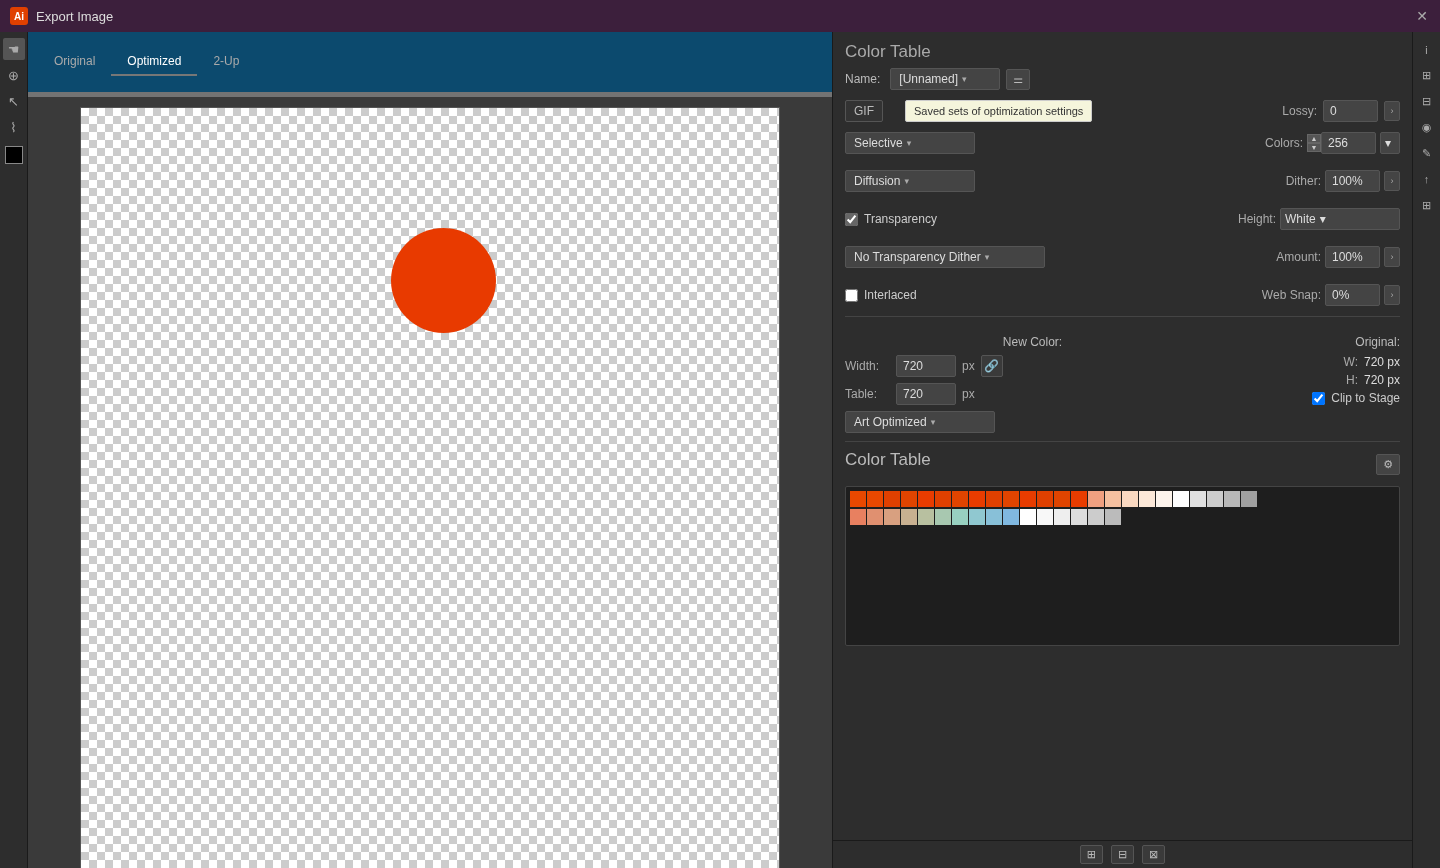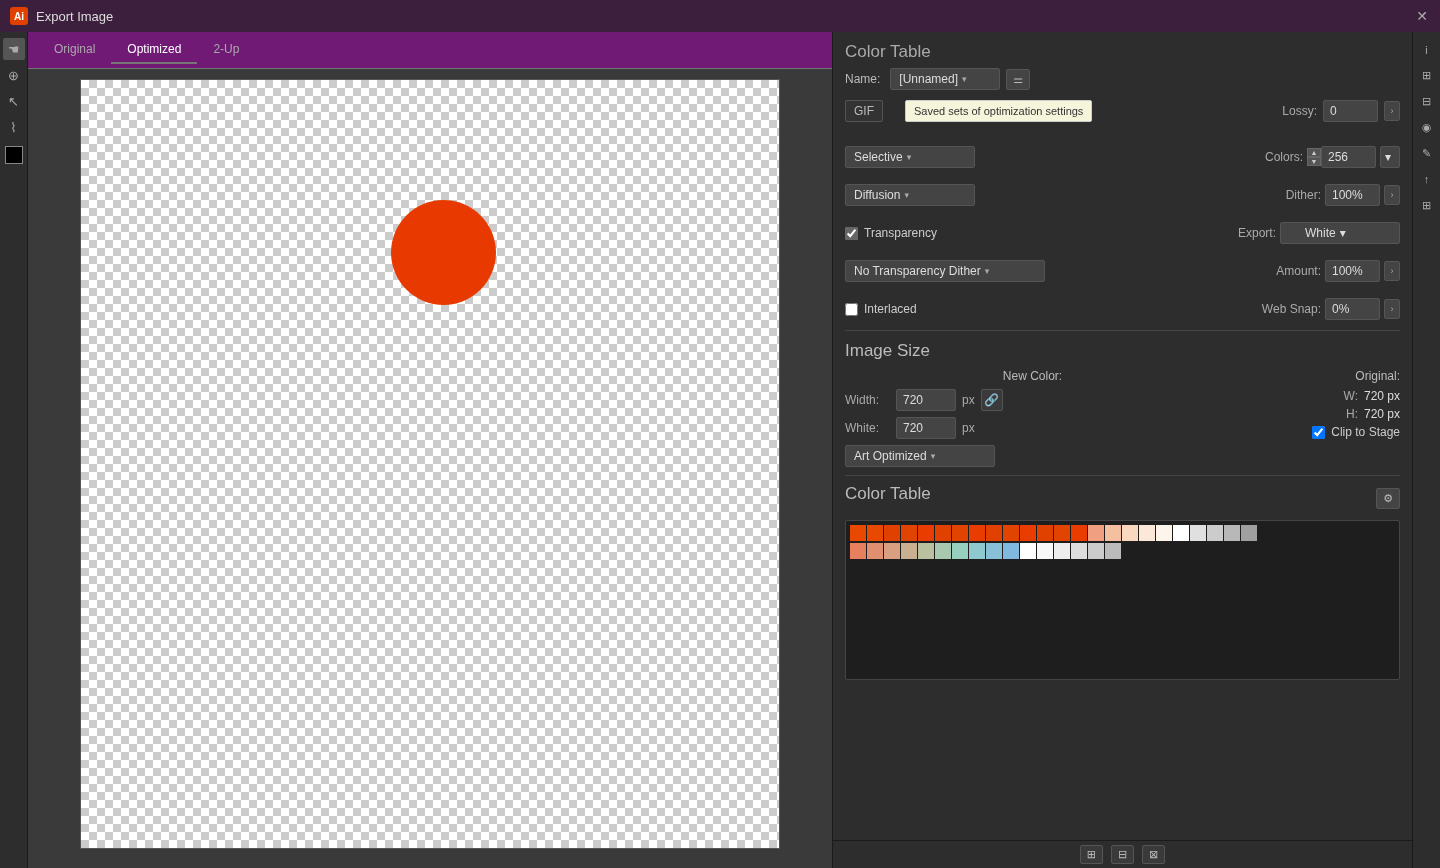--- a/index.html
+++ b/index.html
@@ -72,23 +72,23 @@
     
     .canvas-area {
       flex: 1;
       display: flex;
       flex-direction: column;
       background: #3a3a3a;
     }
 
     .tabs-bar {
       display: flex;
-      background: #701a75;
-      border-bottom: 1px solid #737373;
-      padding: 4px 10px;
+      background: #0c4a6e;
+      border-bottom: 5px solid #737373;
+      padding: 16px 10px;
     }
     .tab {
       padding: 6px 16px;
       cursor: pointer;
       color: #aaa;
       font-size: 12px;
       border-bottom: 2px solid transparent;
     }
     .tab.active {
       color: #fff;
@@ -184,21 +184,21 @@
       padding: 3px 6px;
       cursor: pointer;
       color: #bbb;
       font-size: 11px;
     }
 
     
     .format-row {
       display: flex;
       align-items: flex-start;
-      margin-bottom: 24px;
+      margin-bottom: 10px;
       gap: 20px;
       position: relative;
     }
 
     .format-label {
       color: #bbb;
       font-size: 12px;
       background: #333;
       border: 1px solid #555;
       padding: 3px 8px;
@@ -288,21 +288,21 @@
       width: 16px; height: 20px;
       display: flex; align-items: center; justify-content: center;
       cursor: pointer;
       color: #aaa; font-size: 9px;
     }
 
     .matte-dropdown {
       background: #444;
       border: 1px solid #555;
       border-radius: 2px;
-      padding: 3px 24px;
+      padding: 3px 4px;
       color: #ddd;
       font-size: 12px;
       display: flex;
       align-items: center;
       gap: 4px;
       cursor: pointer;
       min-width: 120px;
     }
 
     .checkbox-row {
@@ -583,21 +583,21 @@
               <span class="field-label">Dither:</span>
               <div class="field-value" style="width:45px;">100%</div>
               <div class="arrow-btn">›</div>
             </div>
           </div>
 
           <div class="checkbox-row">
             <input type="checkbox" id="transparency-cb" checked="" style="">
             <label class="checkbox-label" for="transparency-cb">Transparency</label>
             <div style="margin-left:auto; display:flex; align-items:center; gap:4px;">
-              <span class="field-label">Export:</span>
+              <span class="field-label">Height:</span>
               <div class="matte-dropdown">
                 <span>White</span>
                 <span class="chevron">▾</span>
               </div>
             </div>
           </div>
 
           <div class="dropdown-row">
             <div class="select-box" style="min-width:200px;">
               <span>No Transparency Dither</span>
@@ -617,35 +617,34 @@
               <span class="field-label">Web Snap:</span>
               <div class="field-value" style="width:45px;">0%</div>
               <div class="arrow-btn">›</div>
             </div>
           </div>
 
         </div>
       </div>
 
       <div class="image-size-section">
-        <div class="section-title">Image Size</div>
 
         <div class="size-grid">
           <div class="size-left">
             <div class="new-size-label">New Color:</div>
 
             <div class="size-field-row">
               <span class="size-field-label">Width:</span>
               <input class="size-input" type="text" value="720" style="">
               <span class="size-unit">px</span>
               <div class="link-icon">🔗</div>
             </div>
 
             <div class="size-field-row">
-              <span class="size-field-label">White:</span>
+              <span class="size-field-label">Table:</span>
               <input class="size-input" type="text" value="720" style="">
               <span class="size-unit">px</span>
             </div>
 
 
             <div class="algo-row">
               <div class="select-box" style="min-width:150px;">
                 <span>Art Optimized</span>
                 <span class="chevron">▾</span>
               </div>

